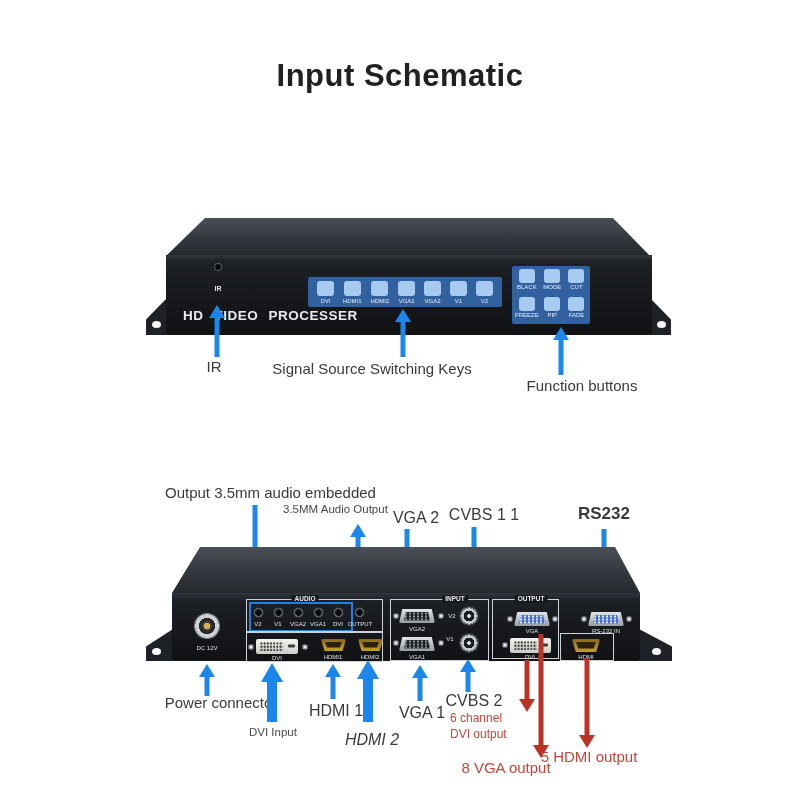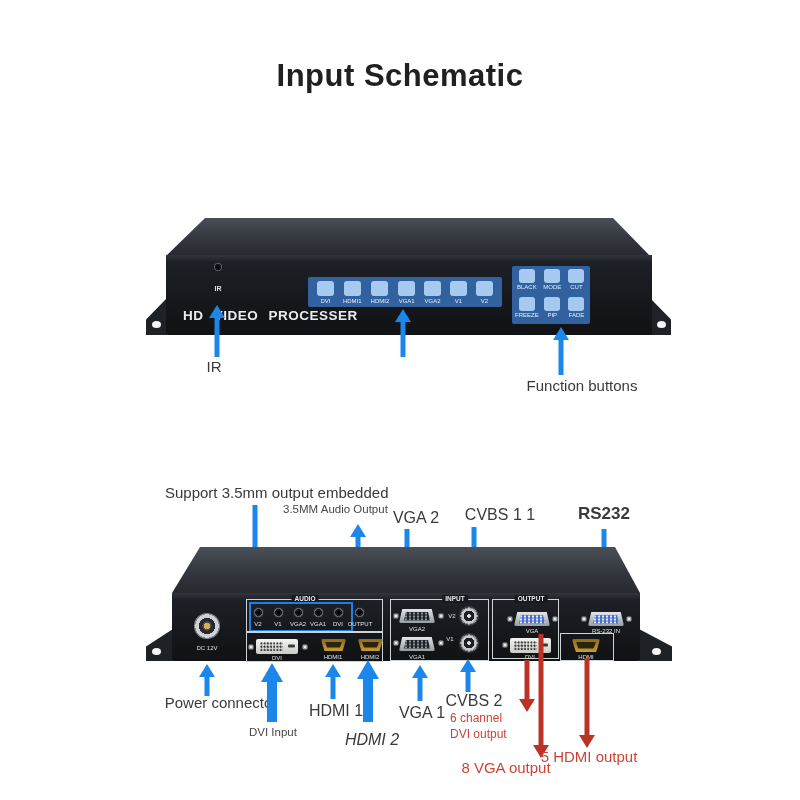--- a/index.html
+++ b/index.html
@@ -174,47 +174,48 @@
   <div class="arrow up" style="left:217px;top:305px;height:52px;">
       <div class="hd"></div>
       <div class="ln"></div>
     </div>
   <div class="cl" style="left:214px;top:358px;">IR</div>
 
   <div class="arrow up" style="left:403px;top:309px;height:48px;">
       <div class="hd"></div>
       <div class="ln"></div>
     </div>
+  <div class="cl" style="left:372px;top:360px;">Signal Source Switching Keys</div>
 
   <div class="arrow up" style="left:561px;top:327px;height:48px;">
       <div class="hd"></div>
       <div class="ln"></div>
     </div>
   <div class="cl" style="left:582px;top:377px;">Function buttons</div>
 
   
-  <div class="cl left" style="left:165px;top:484px;">Support 3.5mm output embedded</div>
+  <div class="cl left" style="left:165px;top:484px;">Output 3.5mm audio embedded</div>
   <div class="arrow down" style="left:255px;top:505px;height:95px;">
       <div class="ln"></div>
       <div class="hd"></div>
     </div>
 
   <div class="cl small" style="left:283px;top:503px;">3.5MM Audio Output</div>
   <div class="arrow up" style="left:358px;top:524px;height:85px;">
       <div class="hd"></div>
       <div class="ln"></div>
     </div>
 
   <div class="cl big" style="left:416px;top:508px;">VGA 2</div>
   <div class="arrow down" style="left:407px;top:529px;height:74px;">
       <div class="ln"></div>
       <div class="hd"></div>
     </div>
 
-  <div class="cl big" style="left:500px;top:505px;">CVBS 1 1</div>
+  <div class="cl big" style="left:484px;top:505px;">CVBS 1 1</div>
   <div class="arrow down" style="left:474px;top:527px;height:74px;">
       <div class="ln"></div>
       <div class="hd"></div>
     </div>
 
   <div class="cl xbig" style="left:604px;top:504px;font-weight:bold;">RS232</div>
   <div class="arrow down" style="left:604px;top:529px;height:76px;">
       <div class="ln"></div>
       <div class="hd"></div>
     </div>

